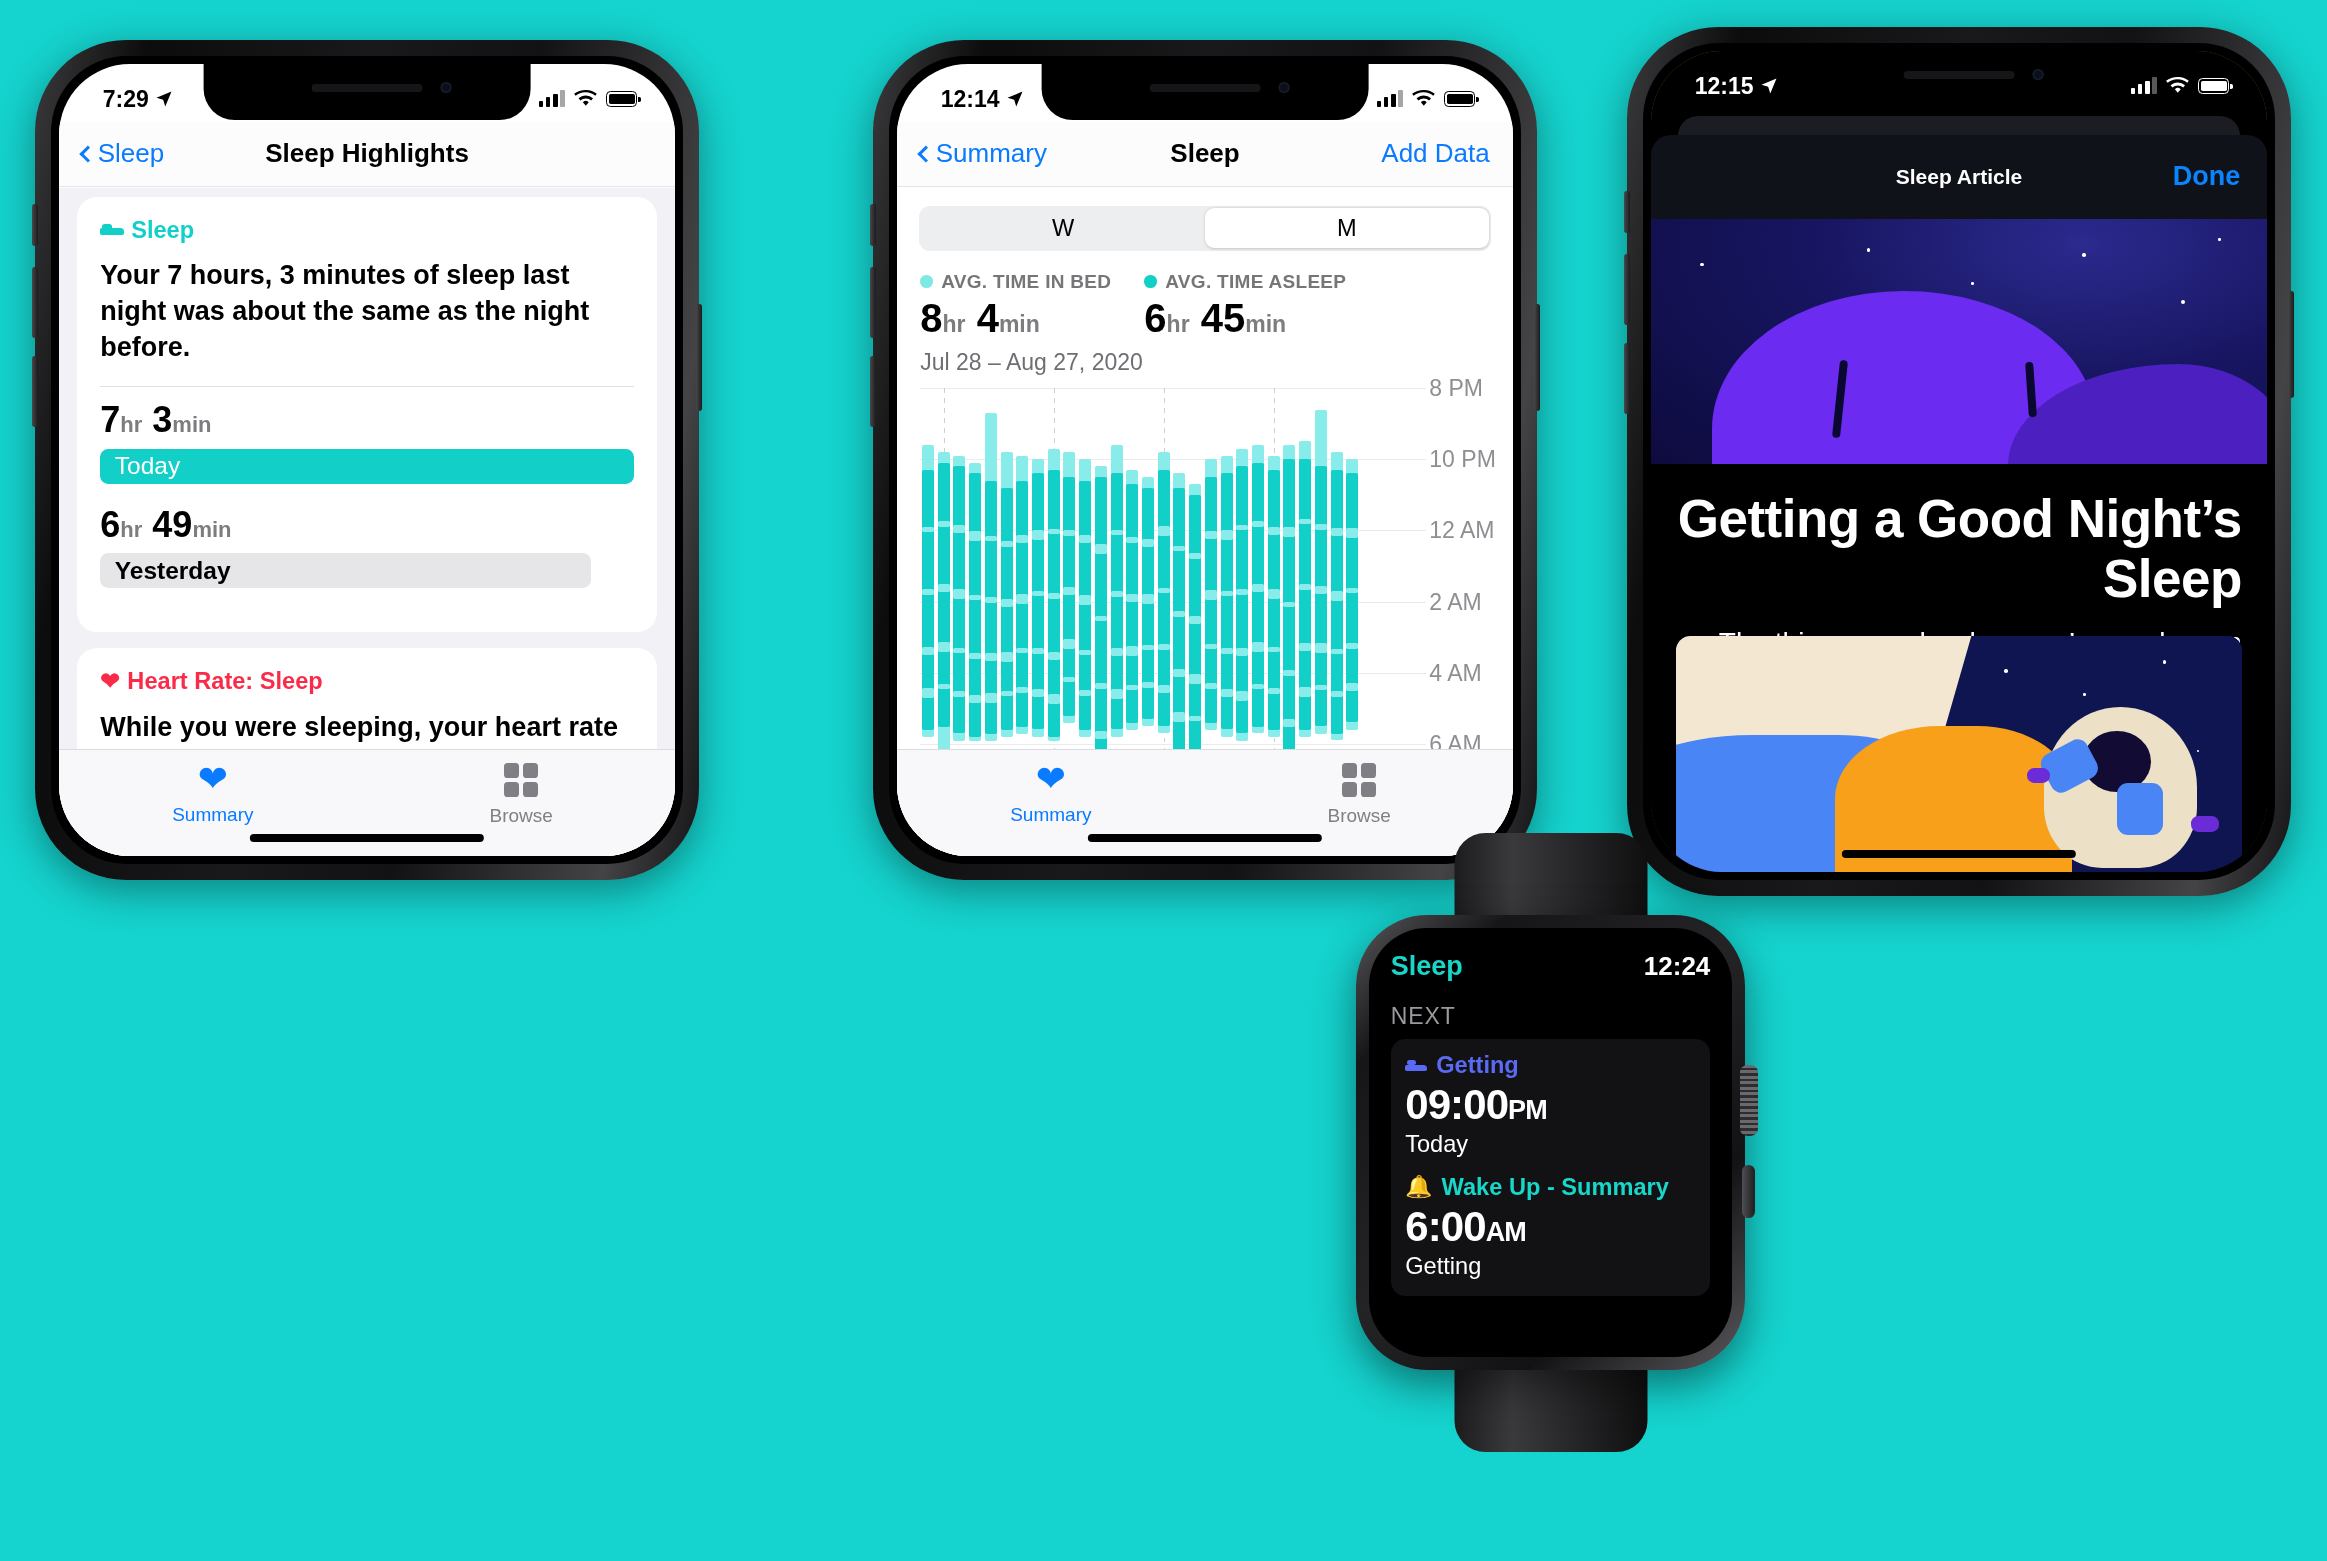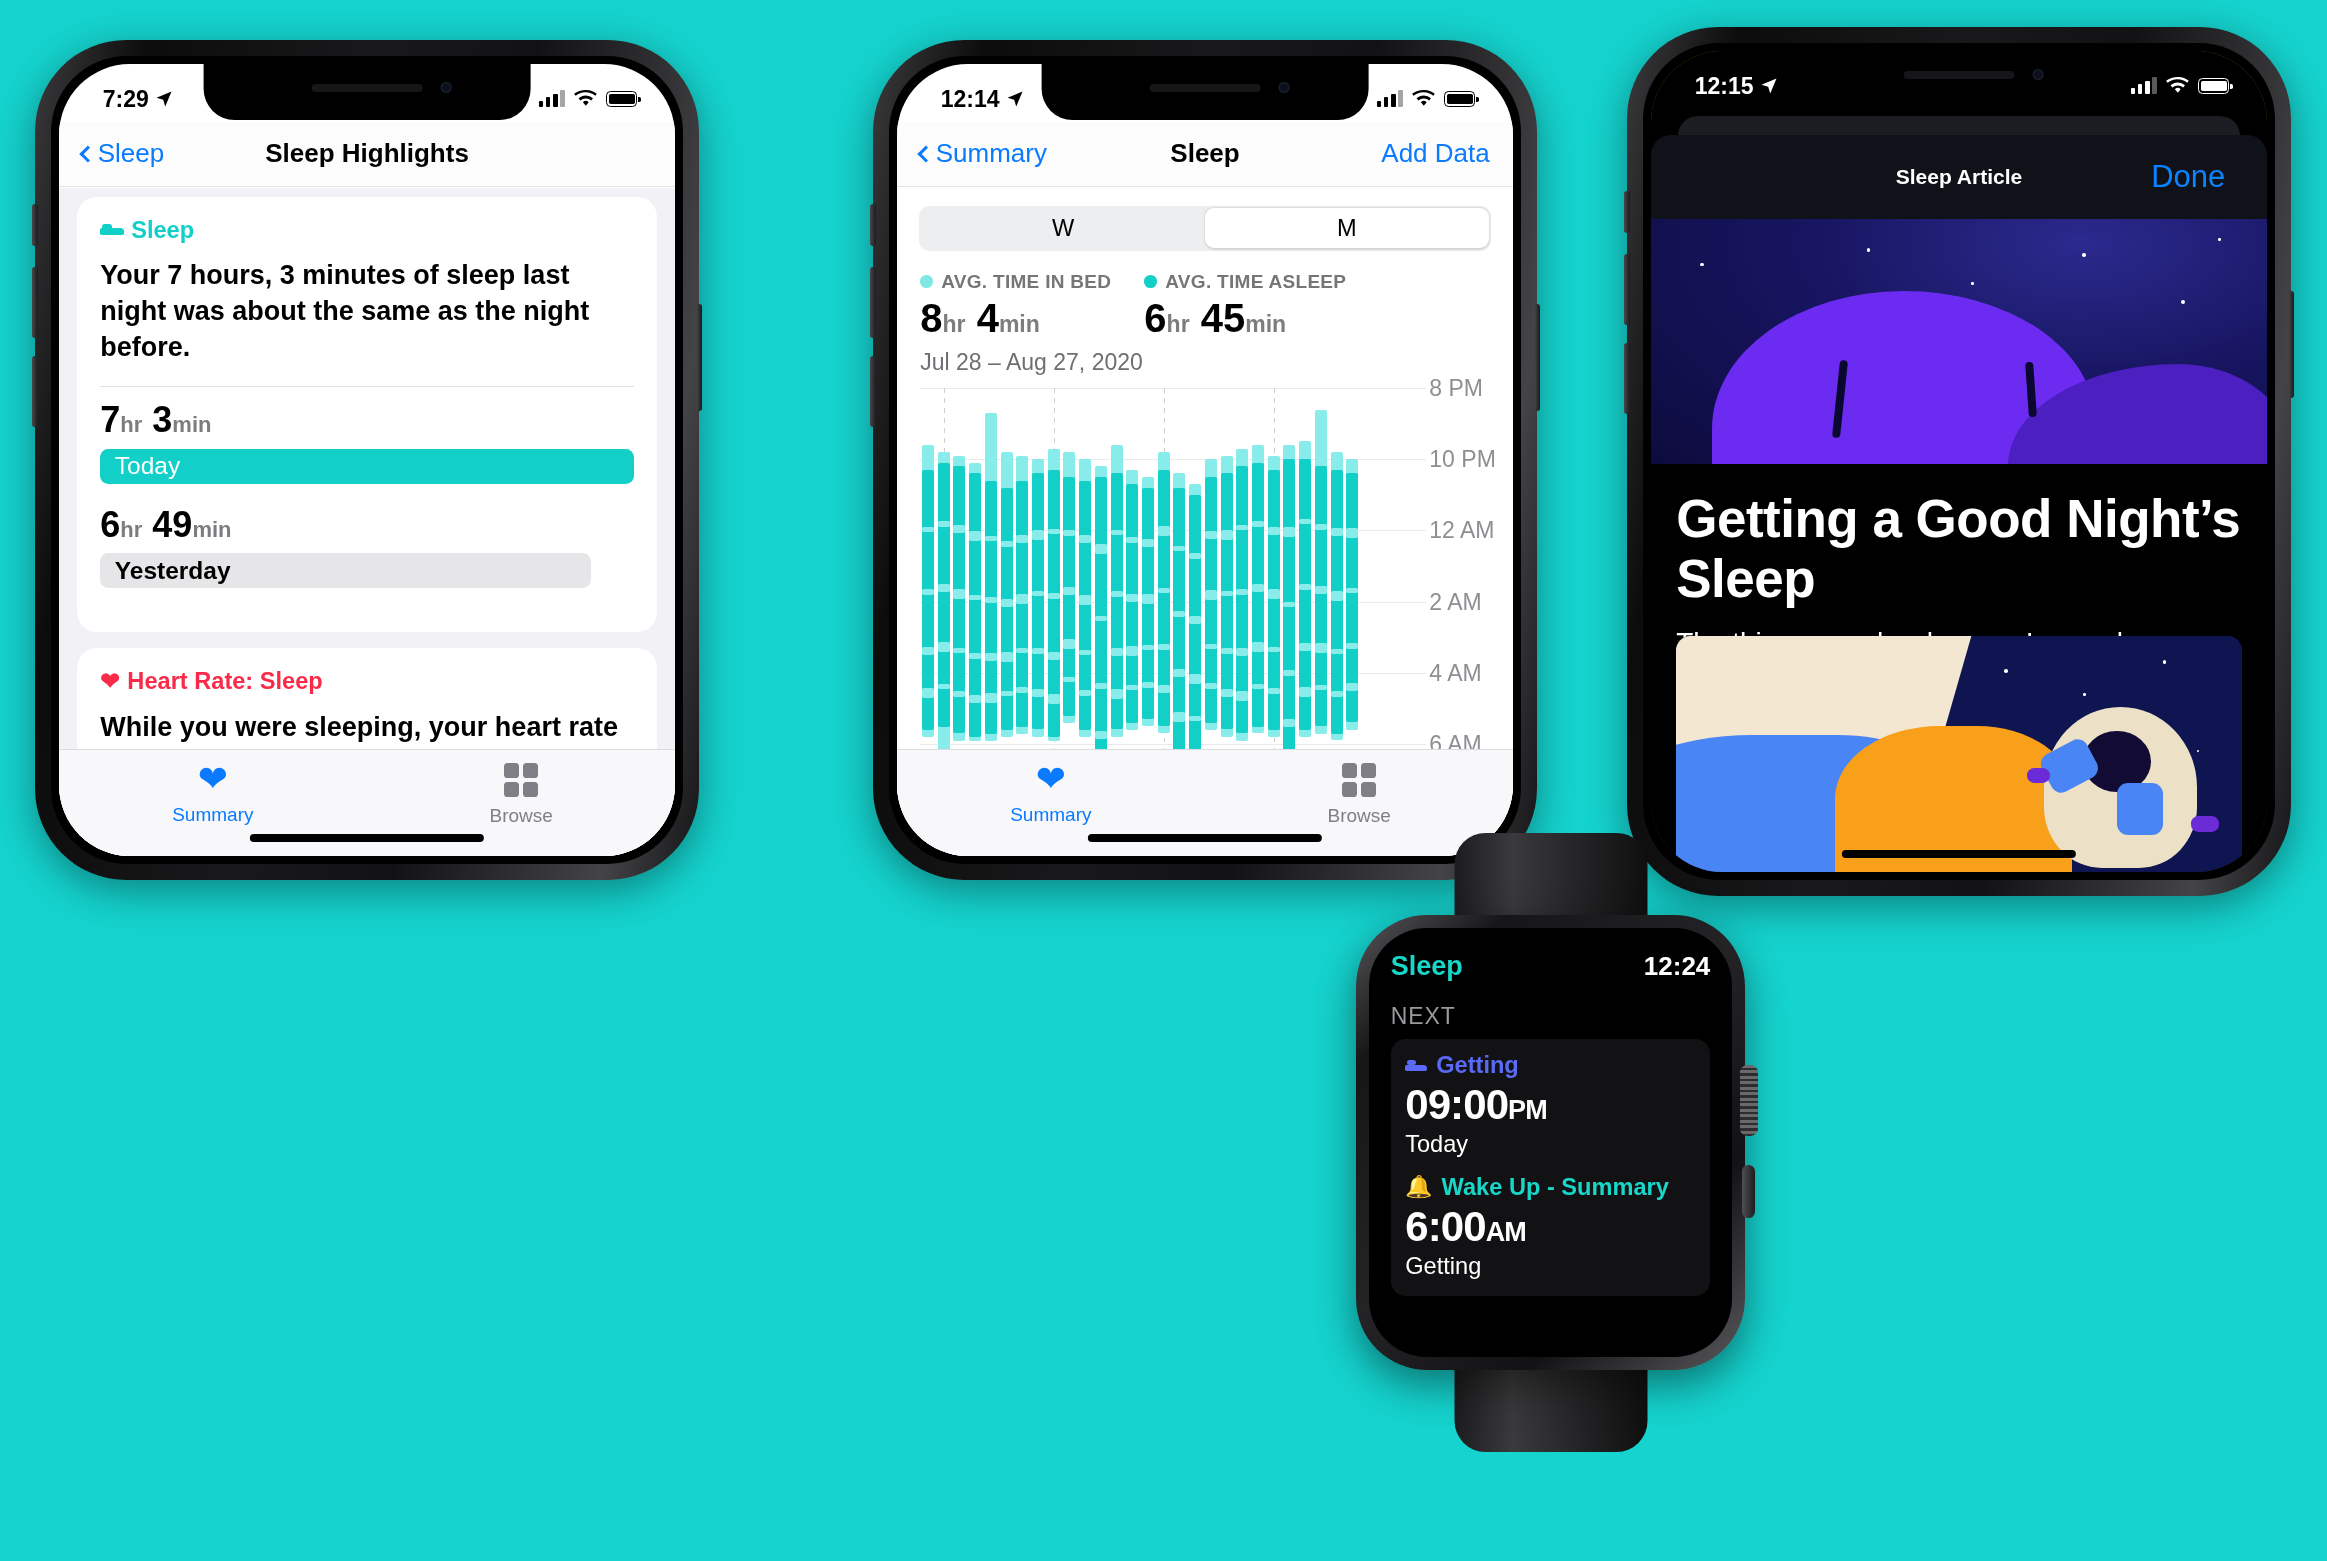--- a/index.html
+++ b/index.html
@@ -135,21 +135,21 @@
   .rowitem { display:flex; align-items:center; justify-content:space-between;
     background:#f1f1f6; border-radius:12.7px; margin: 16.4px 22px 0; padding: 20px 23.6px; font-size:25.5px; color:#000; }
 
   
   .p3-body { position:absolute; top:0; left:0; right:0; bottom:0; background:#000; overflow:hidden; }
   .sheet-bg { position:absolute; top:65px; left:27px; right:27px; height:64px; border-radius:20px; background:#1b1d22; }
   .sheet { position:absolute; top:84px; left:0; right:0; bottom:0; background:#000; border-radius:20px 20px 0 0; overflow:hidden; }
   .sheet-nav { height:84px; display:flex; align-items:center; justify-content:center; position:relative;
     background:#0f1319; }
   .sheet-title { font-size:21px; font-weight:bold; color:#fff; }
-  .sheet-done { position:absolute; right:42px; font-size:31px; color:#0a84ff; font-weight:normal;}
+  .sheet-done { position:absolute; right:27px; font-size:27px; color:#0a84ff; font-weight:bold;}
   .hero { position:relative; height:245px; overflow:hidden;
     background: radial-gradient(ellipse at 70% 10%, #2b2a8e 0%, #171560 45%, #0d0b3d 100%); }
   .mountain { position:absolute; bottom:-18px; left:10%; width:62%; height:191px;
     background:#6b2bf0; border-radius:50% 50% 12% 12% / 72% 68% 10% 10%; }
   .mount2 { position:absolute; bottom:-27px; right:-4%; width:46%; height:127px;
     background:#4b1fc0; border-radius:60% 40% 8% 8% / 80% 70% 8% 8%; }
   .crack { position:absolute; width:8.2px; border-radius:4.5px; background:#0a0830; }
   .star { position:absolute; background:#fff; border-radius:50%; }
   .art-h1 { font-size:53px; line-height:1.12; font-weight:bold; color:#fff; padding: 25.5px 25.5px 0; letter-spacing:-0.5px;}
   .art-p { font-size:28px; line-height:1.35; color:#fff; padding: 16.4px 25.5px 0; }
@@ -602,21 +602,21 @@
       </div>
     </div>
   </div>
 
   <div class="phone" style="left:1627px; top:27px; width:664px; height:869px;">
     <div class="side-btn" style="left:-2.7px; top:164px; height:42px;"></div>
     <div class="side-btn" style="left:-2.7px; top:227px; height:71px;"></div>
     <div class="side-btn" style="left:-2.7px; top:316px; height:71px;"></div>
     <div class="side-btn" style="right:-2.7px; top:264px; height:107px;"></div>
     <div class="phone-inner">
-      <div class="screen" style="background:#4d7c0f;">
+      <div class="screen" style="background:#4d7c0f;text-align:right;">
         <div class="notch">
           <div class="speaker"></div>
           <div class="cam"></div>
         </div>
         <div class="statusbar" style="color:#fff;">
           <div class="sb-left">
             <span>12:15</span>
             <svg width="20" height="20" viewBox="0 0 24 24">
                 <path d="M21 3 3 10.5l8 2.5 2.5 8z" fill="#fff"></path>
               </svg>

